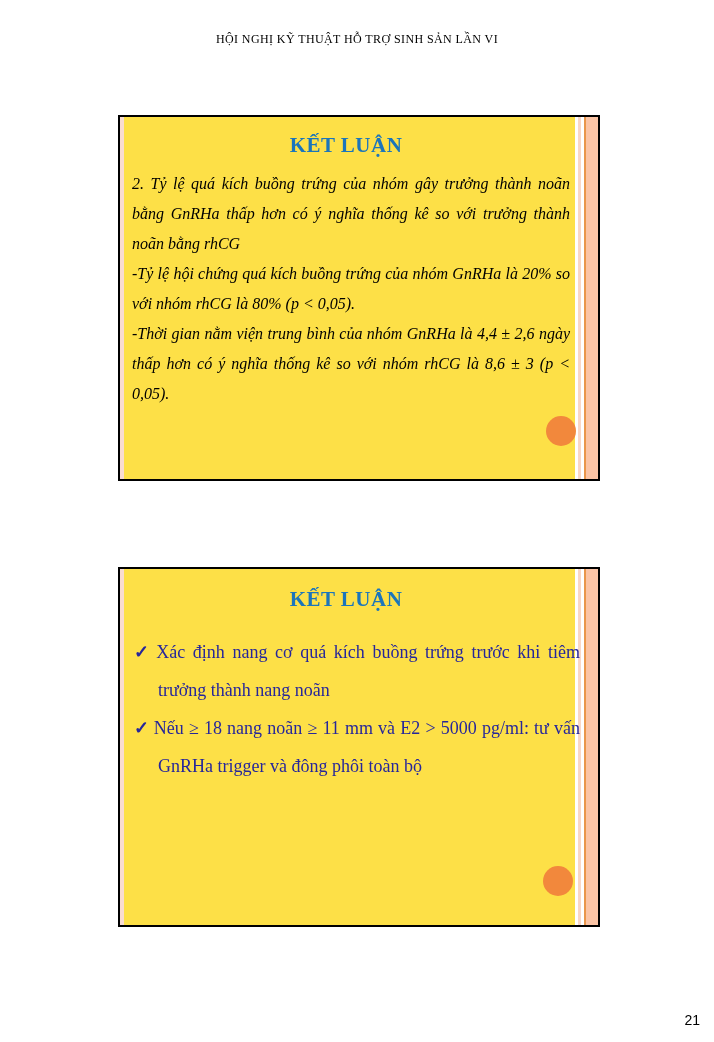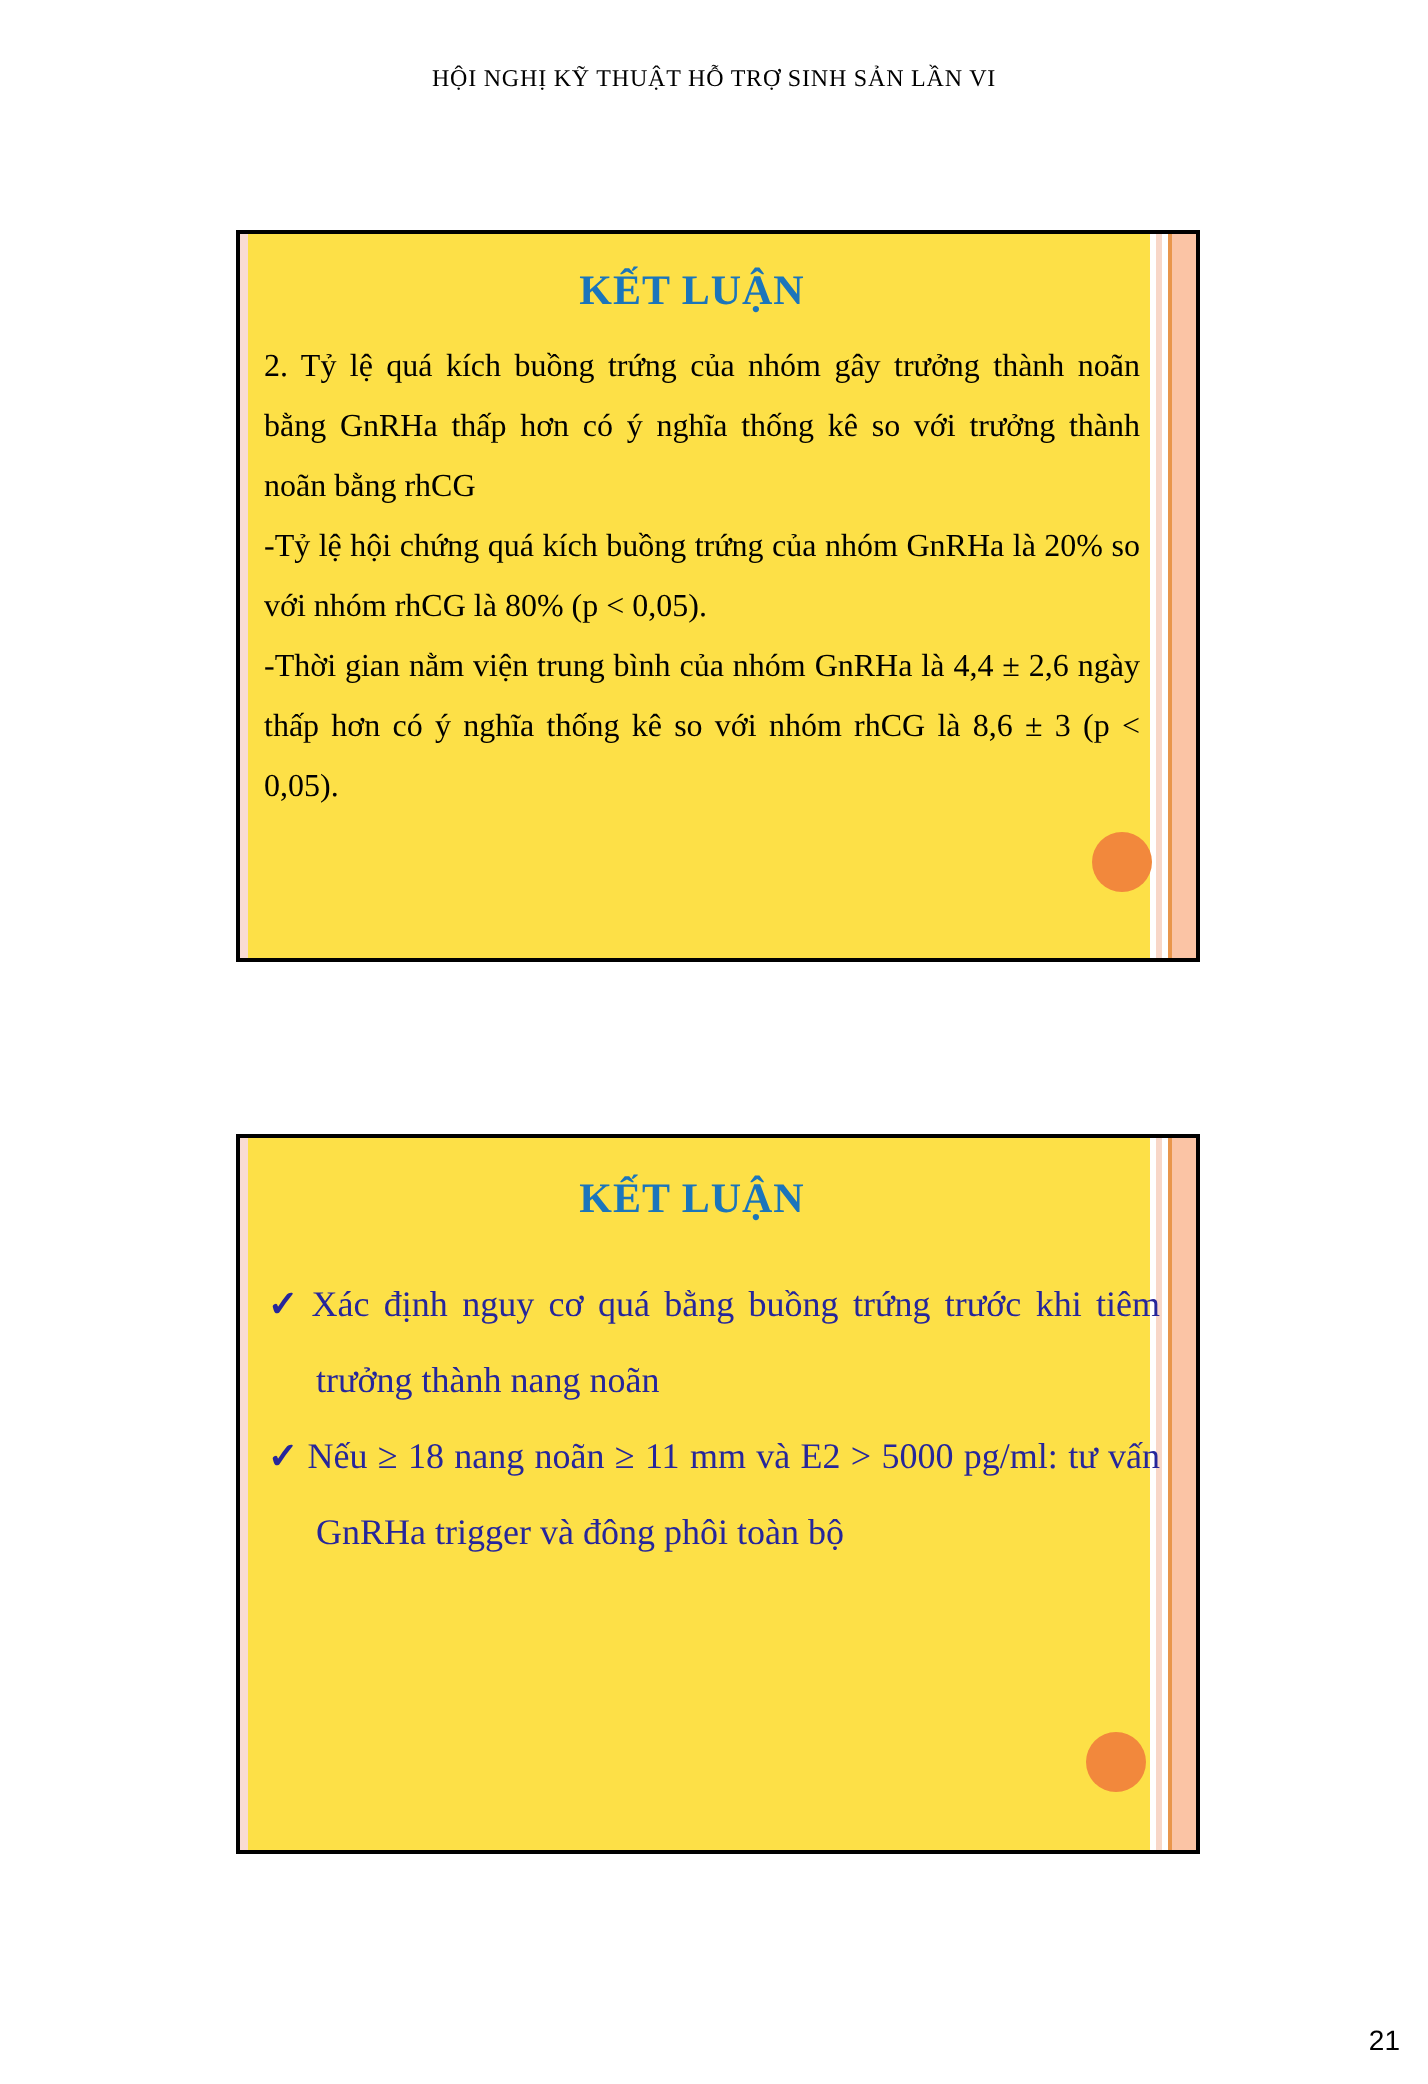--- a/index.html
+++ b/index.html
@@ -67,22 +67,23 @@
     left: 12px;
     top: 52px;
     width: 438px;
   }
   .para {
     margin: 0;
     font-size: 16px;
     line-height: 30px;
     text-align: justify;
     color: #000000;
+    font-style: italic;
   }
-  .para.italic { }
+  .para.italic { font-style: italic; }
   .slide2 .bullets {
     position: absolute;
     left: 14px;
     top: 64px;
     width: 446px;
   }
   .bullet {
     margin: 0;
     font-size: 18px;
     line-height: 38px;
@@ -130,21 +131,21 @@
       <p class="para">-Thời gian nằm viện trung bình của nhóm GnRHa  là 4,4 ± 2,6 ngày thấp hơn có ý nghĩa thống kê so với nhóm rhCG là 8,6 ± 3 (p &lt; 0,05).</p>
     </div>
     <div class="dot"></div>
   </section>
 
   <section class="slide slide2">
     <div class="stripe-left"></div>
     <div class="stripe-right"></div>
     <h2 class="slide-title">KẾT LUẬN</h2>
     <div class="bullets">
-      <p class="bullet"><span class="check">✓</span><span>Xác định nguy cơ quá bằng buồng trứng trước khi tiêm trưởng thành nang noãn</span></p>
+      <p class="bullet"><span class="check">✓</span><span>Xác định nang cơ quá kích buồng trứng trước khi tiêm trưởng thành nang noãn</span></p>
       <p class="bullet"><span class="check">✓</span><span>Nếu ≥ 18 nang noãn ≥ 11 mm và E2 &gt; 5000 pg/ml: tư vấn GnRHa trigger và đông phôi toàn bộ</span></p>
     </div>
     <div class="dot"></div>
   </section>
 
   <div class="page-number">21</div>
 
 </div>
 
 </body></html>

